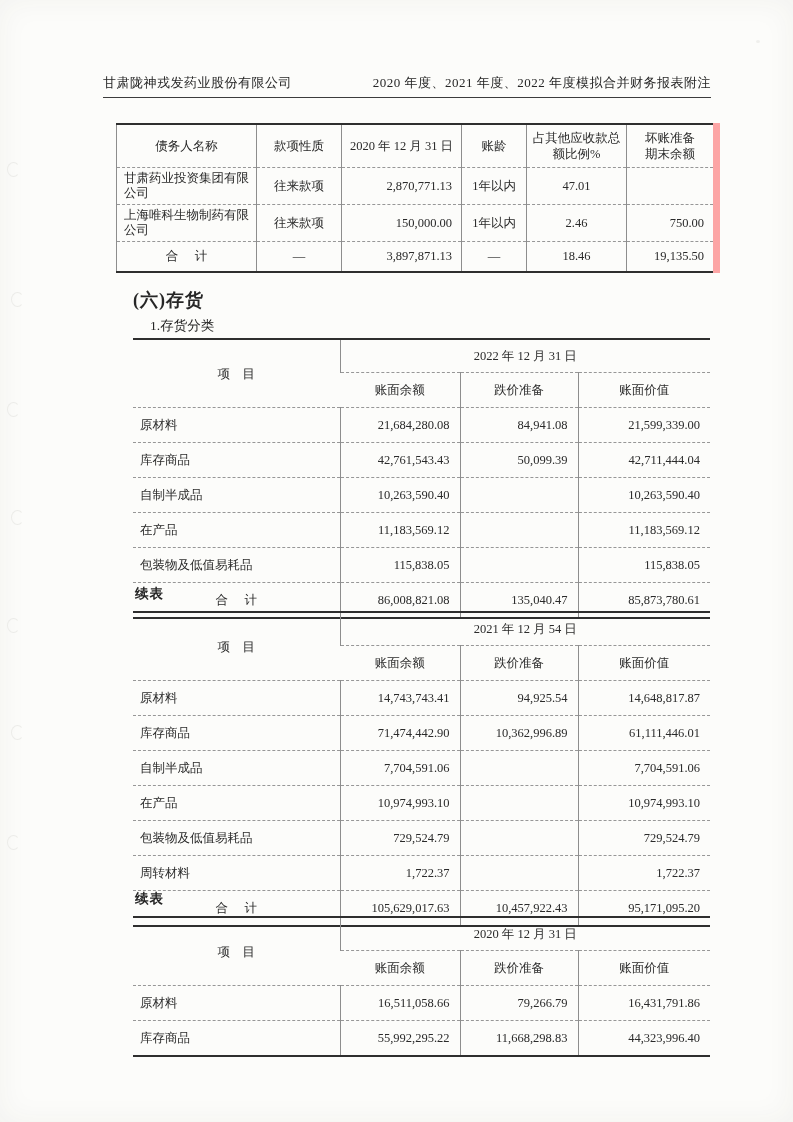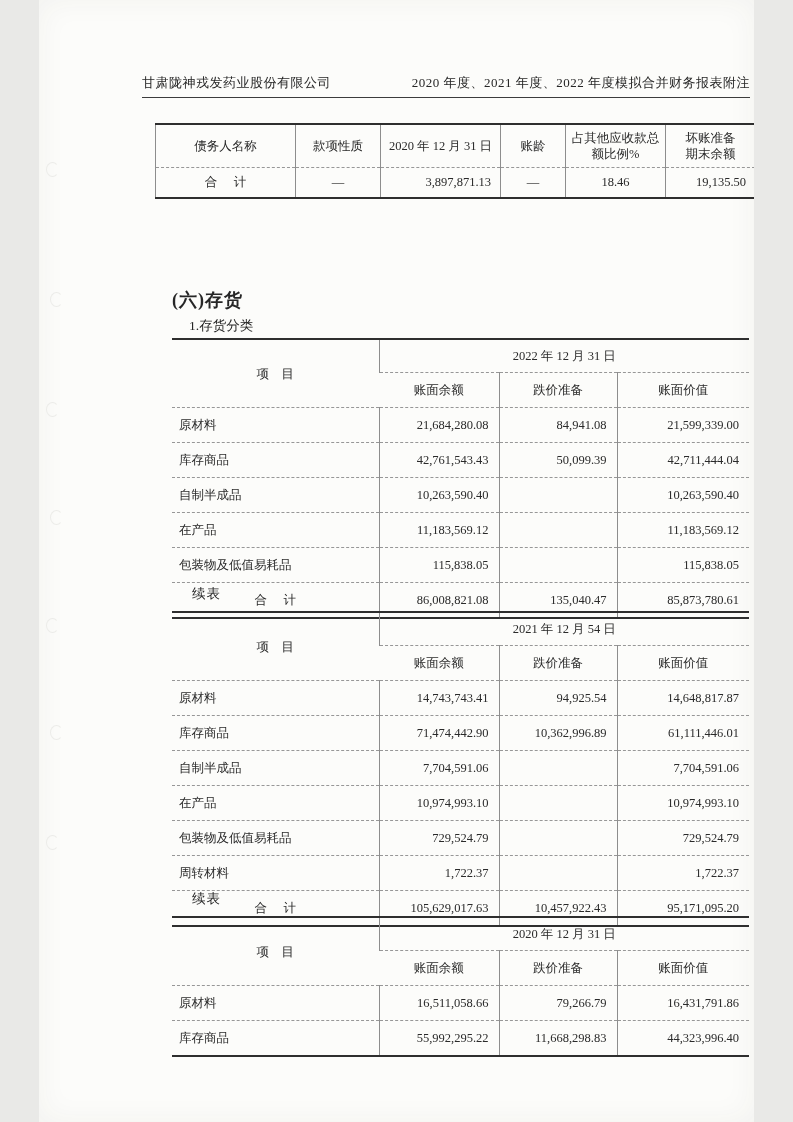--- a/index.html
+++ b/index.html
@@ -1,17 +1,17 @@
 <!DOCTYPE html>
 <html><head>
 <meta charset="utf-8">
 <style>
   html,body{margin:0;padding:0;background:#e9e9e7;}
   .page{
-    position:relative;width:715px;height:1122px;margin:0 auto;
+    position:relative;width:793px;height:1122px;margin:0 auto;
     background:#fcfcfa;overflow:hidden;
     box-shadow:inset 0 0 30px rgba(60,55,40,.05);
     font-family:"Liberation Serif","DejaVu Serif",serif;
     color:#262626;
   }
   
   .doc-header{
     position:absolute;left:103px;top:74px;width:608px;
     display:flex;justify-content:space-between;align-items:flex-end;
     border-bottom:1.5px solid #3c3c3c;padding-bottom:5px;
@@ -20,21 +20,21 @@
   
   table{border-collapse:collapse;table-layout:fixed;position:absolute;
         font-size:12.5px;color:#2a2a2a;}
   th{font-weight:normal;text-align:center;vertical-align:middle;
      white-space:pre-line;line-height:16px;padding:3px 2px;}
   td{vertical-align:middle;line-height:15px;padding:2px 5px;}
   
   .t1{left:116px;top:123px;width:600px;
       border-top:2.5px solid #2e2e2e;border-bottom:2.5px solid #2e2e2e;}
   .t1 th,.t1 td{border-left:1px solid #8d8d8d;}
-  .t1 th:last-child,.t1 td:last-child{border-right:1px solid #fca5a5;}
+  .t1 th:last-child,.t1 td:last-child{border-right:7px solid #fca5a5;}
   .t1 thead th{height:36px;}
   .t1 tbody td{border-top:1px dashed #979797;height:32px;}
   .t1 td:nth-child(1){text-align:left;padding-left:7px;}
   .t1 td:nth-child(2),.t1 td:nth-child(4),.t1 td:nth-child(5){text-align:center;}
   .t1 td:nth-child(3),.t1 td:nth-child(6){text-align:right;padding-right:9px;}
   .t1 tr.total-row td{height:25px;}
   .t1 tr.total-row td:nth-child(1){text-align:center;letter-spacing:2px;}
   
   .t2{left:133px;top:0;width:577px;
       border-top:2px solid #2e2e2e;border-bottom:2.5px solid #2e2e2e;}
@@ -44,21 +44,21 @@
   .t2 thead tr:nth-child(2) th{height:28px;}
   .t2 tbody td{border-top:1px dashed #979797;height:30px;}
   .t2 td:nth-child(1){text-align:left;padding-left:7px;}
   .t2 td:nth-child(n+2){text-align:right;padding-right:10px;}
   .t2 tr.total-row td:nth-child(1){text-align:center;letter-spacing:2px;}
   .tbl-2022{top:338px;} .tbl-2021{top:611px;} .tbl-2020{top:916px;}
   
   .sec-heading{position:absolute;left:133px;top:288px;font-size:18px;
                font-weight:bold;letter-spacing:1px;}
   .sub-heading{position:absolute;left:150px;top:317px;font-size:13.5px;}
-  .cont-label{position:absolute;left:153px;font-size:13.5px;font-weight:400;
+  .cont-label{position:absolute;left:135px;font-size:13.5px;font-weight:700;
               letter-spacing:1px;}
   .cont-1{top:585px;} .cont-2{top:890px;}
   
   .page-num{position:absolute;left:0;right:40px;top:1048px;text-align:center;
             font-size:12px;}
   .doc-num{position:absolute;left:50px;right:0;top:1062px;text-align:center;
            font-size:15px;letter-spacing:1px;}
   
   .artifact{position:absolute;width:11px;height:13px;border:1.5px solid #ecece9;
             border-right-color:transparent;border-radius:50%;}
@@ -98,20 +98,36 @@
         <th>款项性质</th>
         <th>2020 年 12 月 31 日</th>
         <th>账龄</th>
         <th>占其他应收款总
 额比例%</th>
         <th>坏账准备
 期末余额</th>
       </tr>
     </thead>
     <tbody>
+        <tr>
+          <td>甘肃药业投资集团有限公司</td>
+          <td>往来款项</td>
+          <td>2,870,771.13</td>
+          <td>1年以内</td>
+          <td>47.01</td>
+          <td></td>
+        </tr>
+        <tr>
+          <td>上海唯科生物制药有限公司</td>
+          <td>往来款项</td>
+          <td>150,000.00</td>
+          <td>1年以内</td>
+          <td>2.46</td>
+          <td>750.00</td>
+        </tr>
         <tr class="total-row">
           <td>合　计</td>
           <td>—</td>
           <td>3,897,871.13</td>
           <td>—</td>
           <td>18.46</td>
           <td>19,135.50</td>
         </tr>
       </tbody>
   </table>

